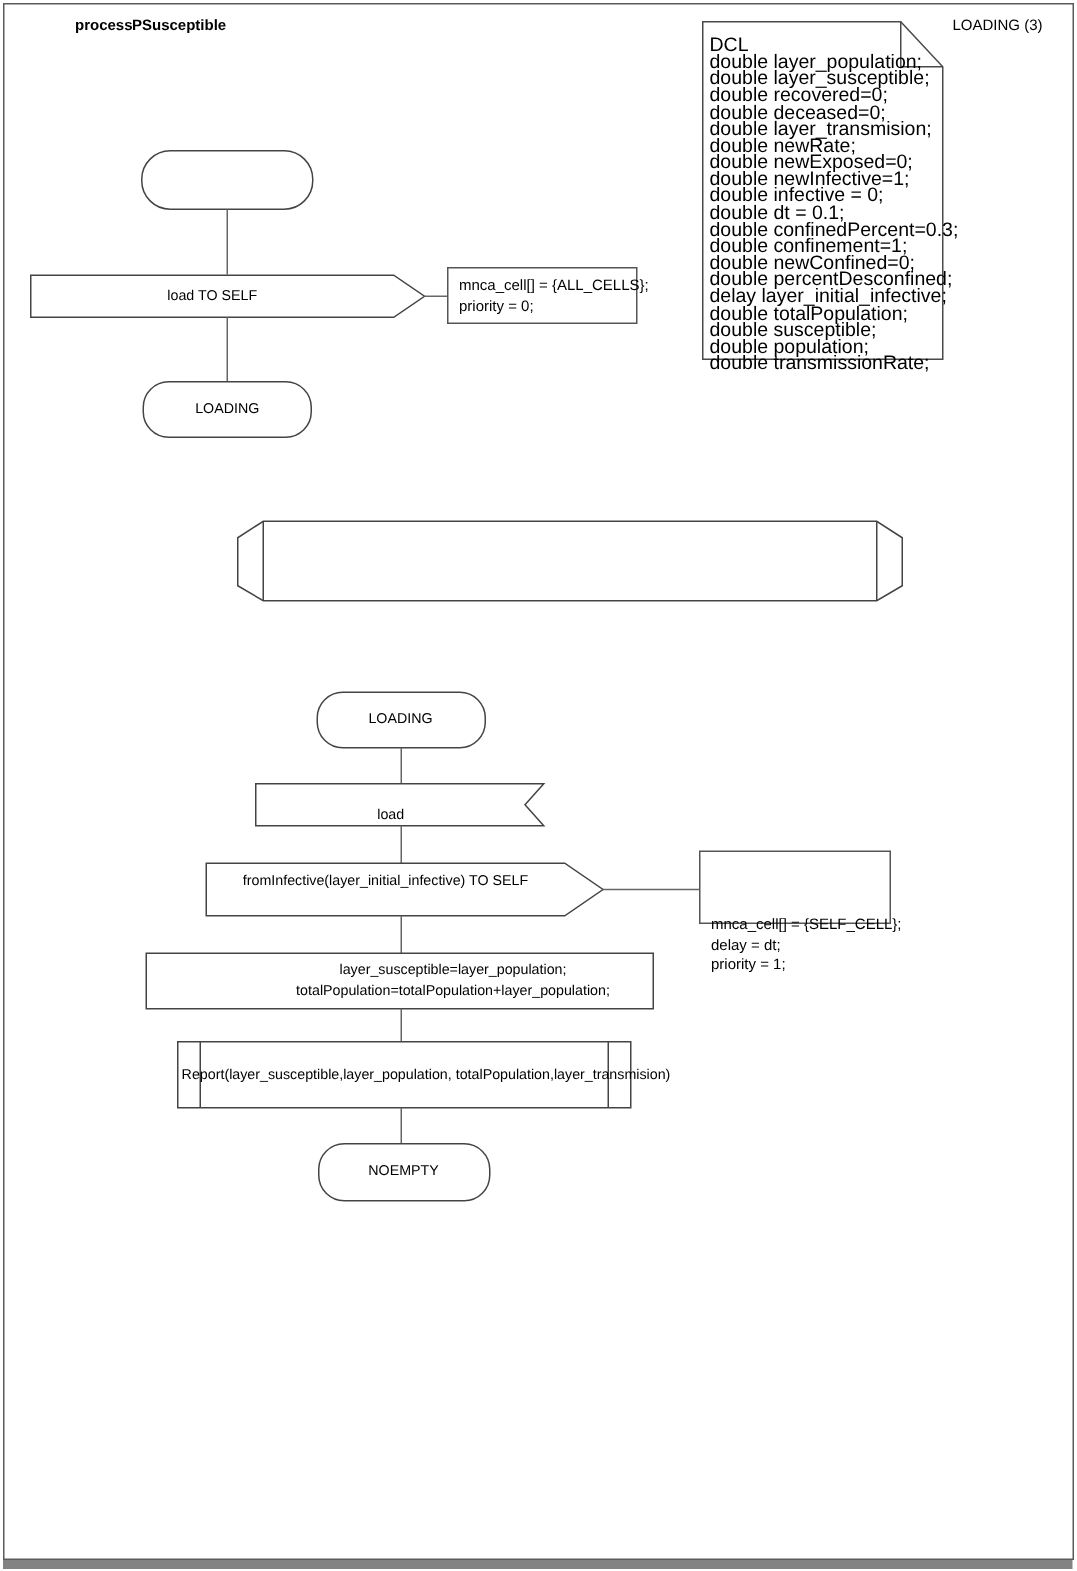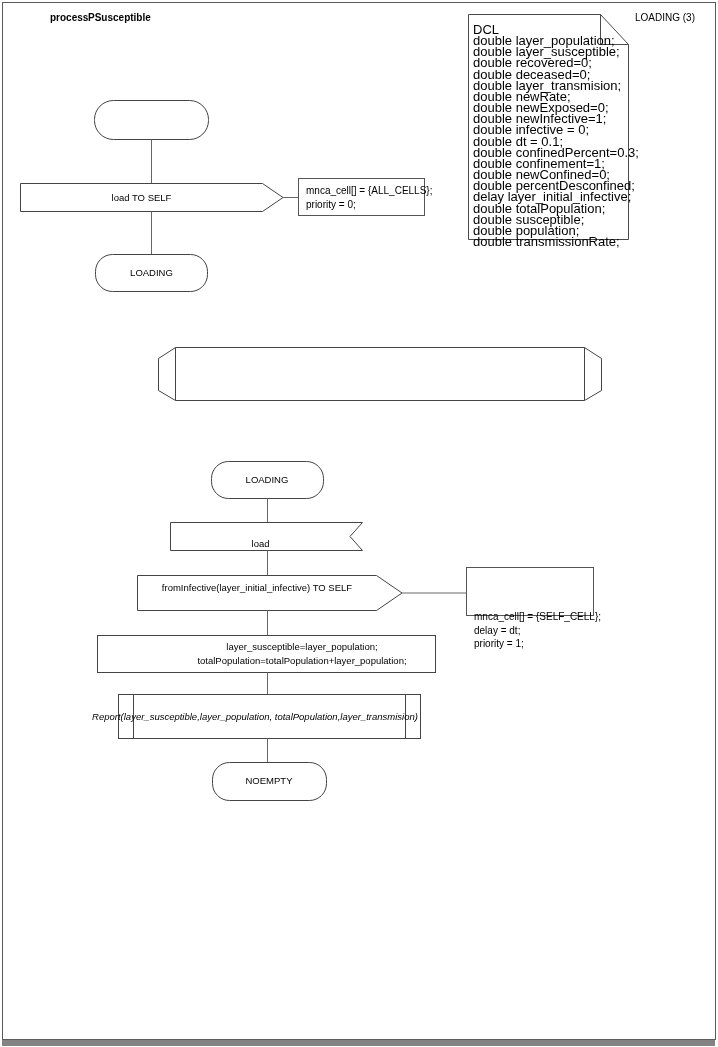--- a/index.html
+++ b/index.html
@@ -101,14 +101,14 @@
 <div class="lbl center" style="left:137px;top:575px;width:240px;height:25px;text-align:right;">fromInfective(layer_initial_infective) TO SELF</div>
 <div class="lbl comment-text" style="left:474px;top:572px;margin-top:38px;">
   <div>mnca_cell[] = {SELF_CELL};</div>
   <div>delay = dt;</div>
   <div>priority = 1;</div>
 </div>
 <div class="lbl center two-line" style="left:97px;top:635px;width:338px;height:38px;flex-direction:column;margin-left:36px;">
   <div>layer_susceptible=layer_population;</div>
   <div>totalPopulation=totalPopulation+layer_population;</div>
 </div>
-<div class="lbl center" style="left:75px;top:695px;width:360px;height:43px;white-space:nowrap;font-style:italic;">Report(layer_susceptible,layer_population, totalPopulation,layer_transmision)</div>
+<div class="lbl center" style="left:104px;top:695px;width:360px;height:43px;white-space:nowrap;">Report(layer_susceptible,layer_population, totalPopulation,layer_transmision)</div>
 <div class="lbl center" style="left:212px;top:762px;width:114px;height:38px;">NOEMPTY</div>
 
 </body></html>

